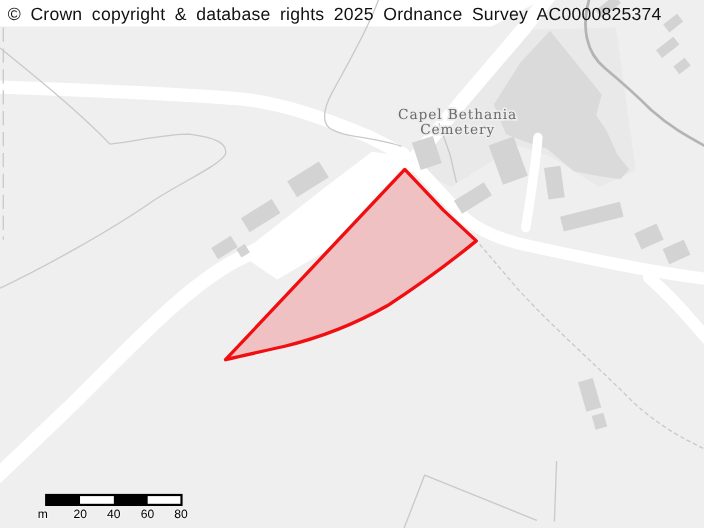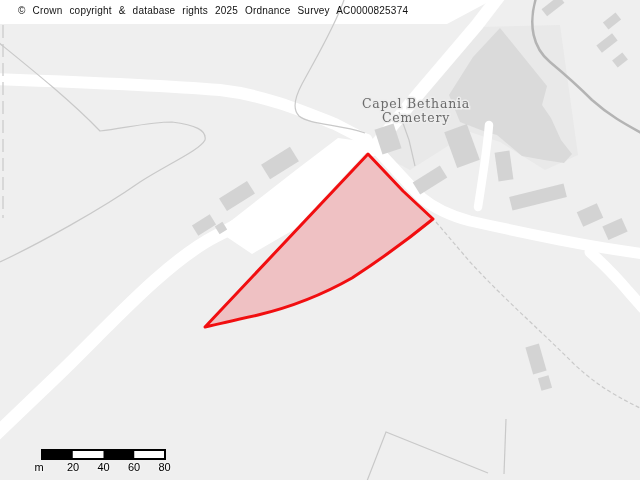--- a/index.html
+++ b/index.html
@@ -1,19 +1,19 @@
 <!DOCTYPE html>
 <html><head>
 <meta charset="utf-8">
 <style>
   html,body{margin:0;padding:0;background:#fff;}
   #stage{position:relative;width:640px;height:480px;overflow:hidden;background:#efefef;
          font-family:"Liberation Sans",sans-serif;}
   #map-svg{position:absolute;left:0;top:0;}
-  #copyright{position:absolute;left:18px;top:5px;font-size:10px;color:#111;
+  #copyright{position:absolute;left:7px;top:5px;font-size:16px;color:#111;
              word-spacing:4px;letter-spacing:.2px;white-space:nowrap;}
   .cem-label{font-family:"DejaVu Serif",serif;font-size:12.5px;fill:#6b6b6b;
              letter-spacing:.8px;paint-order:stroke;stroke:#ededed;stroke-width:3px;
              text-anchor:middle;}
   .scale-num{font-size:11px;fill:#000;text-anchor:middle;paint-order:stroke;
              stroke:#f4f4f4;stroke-width:2.5px;font-family:"Liberation Sans",sans-serif;}
   .road{stroke:#fff;fill:none;stroke-linecap:round;stroke-linejoin:round;}
   .contour{stroke:#c9c9c9;fill:none;stroke-width:1.2;}
   .bld{fill:#d3d3d3;stroke:none;}
 </style>

